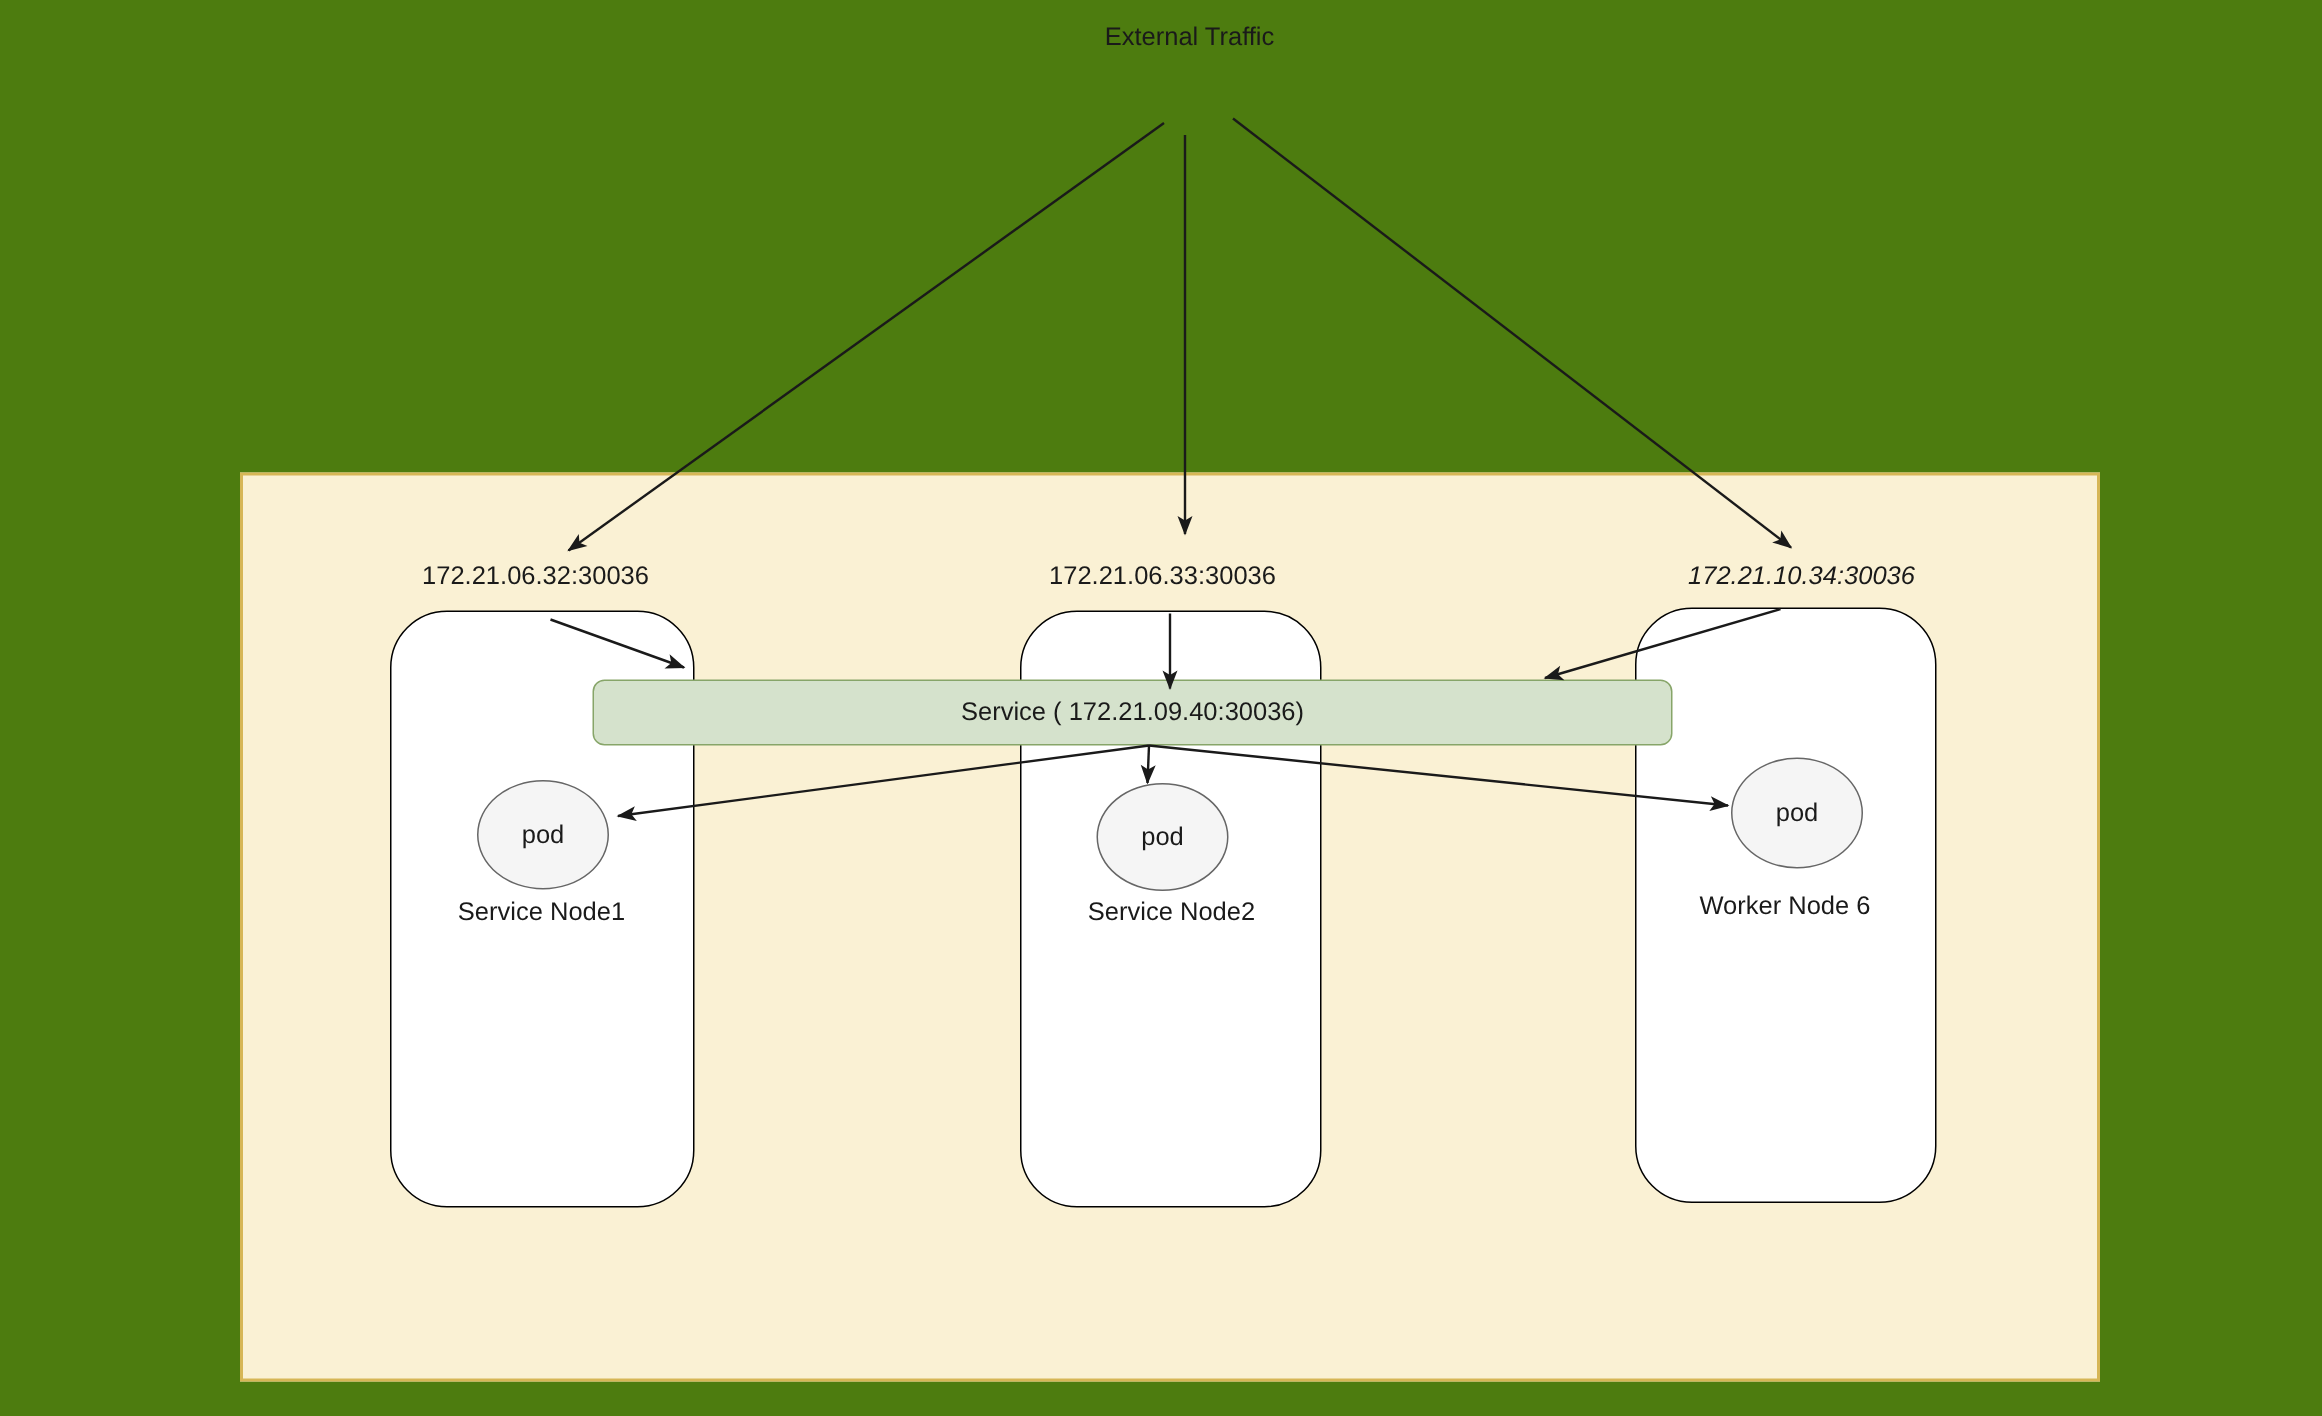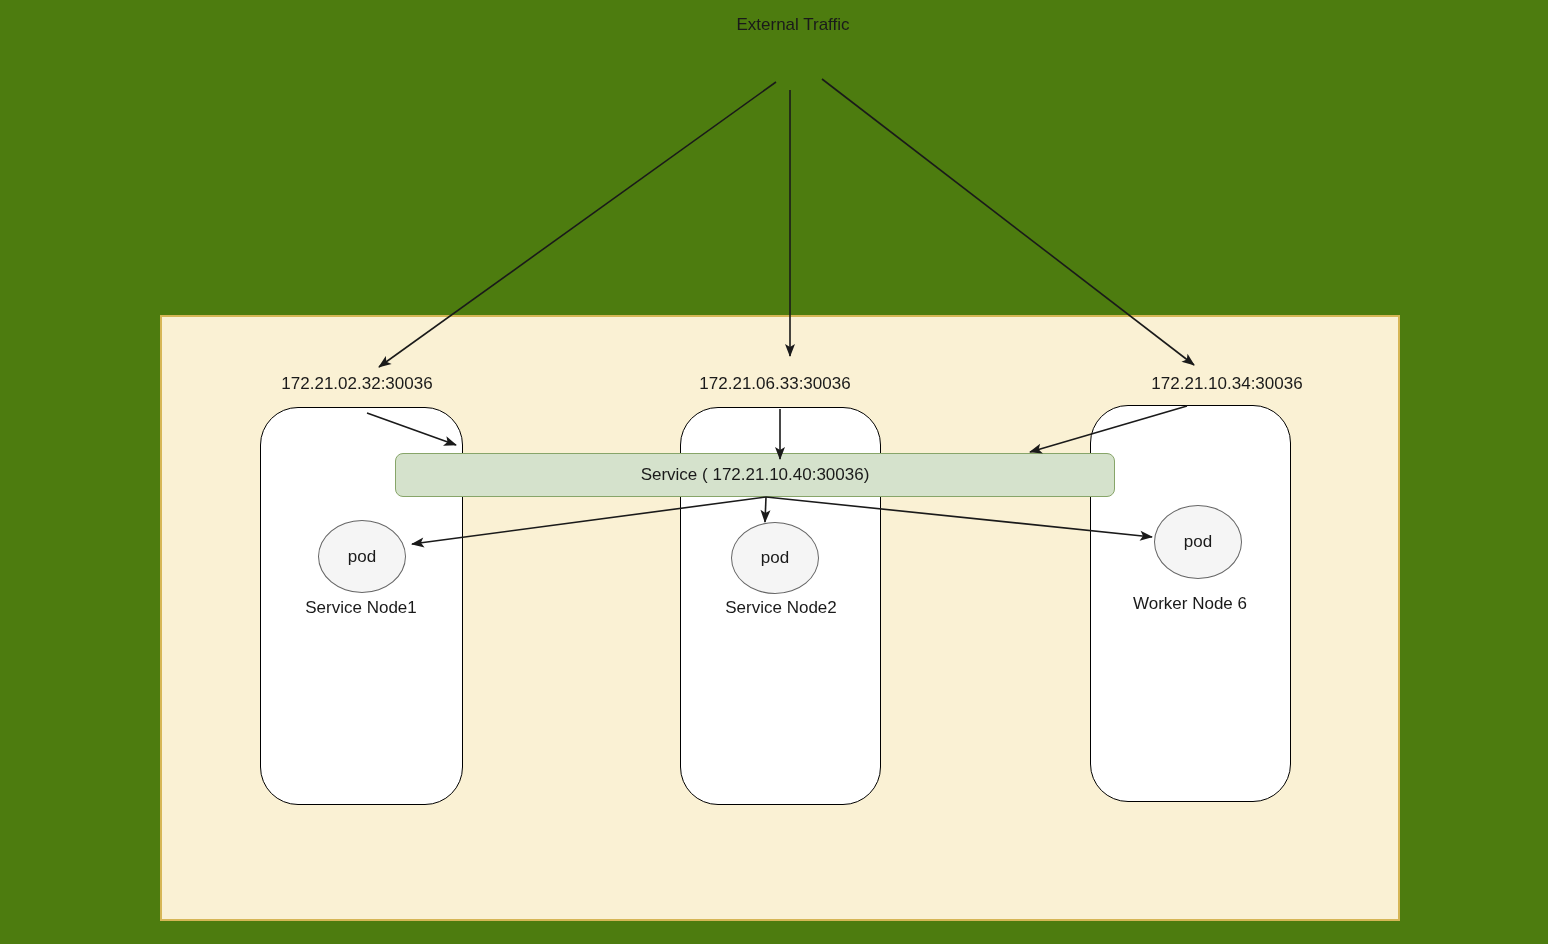--- a/index.html
+++ b/index.html
@@ -78,30 +78,30 @@
 </style>
 </head>
 <body>
 
 <div class="canvas">
 
   <div class="label title-label" style="left:793px; top:14px;">External Traffic</div>
 
   <div class="cluster"></div>
 
-  <div class="label" style="left:357px; top:373px;">172.21.02.32:30036</div>
+  <div class="label" style="left:357px; top:373px;">172.21.06.32:30036</div>
   <div class="label" style="left:775px; top:373px;">172.21.06.33:30036</div>
-  <div class="label" style="left:1227px; top:373px;">172.21.10.34:30036</div>
+  <div class="label" style="left:1201px; top:373px;font-style:italic;">172.21.10.34:30036</div>
 
   <div class="node-box node1"></div>
   <div class="node-box node2"></div>
   <div class="node-box node3"></div>
 
   <div class="service-bar">
-    <span>Service ( 172.21.10.40:30036)</span>
+    <span>Service ( 172.21.09.40:30036)</span>
   </div>
 
   <div class="pod pod1">
     <span>pod</span>
   </div>
   <div class="pod pod2">
     <span>pod</span>
   </div>
   <div class="pod pod3">
     <span>pod</span>

